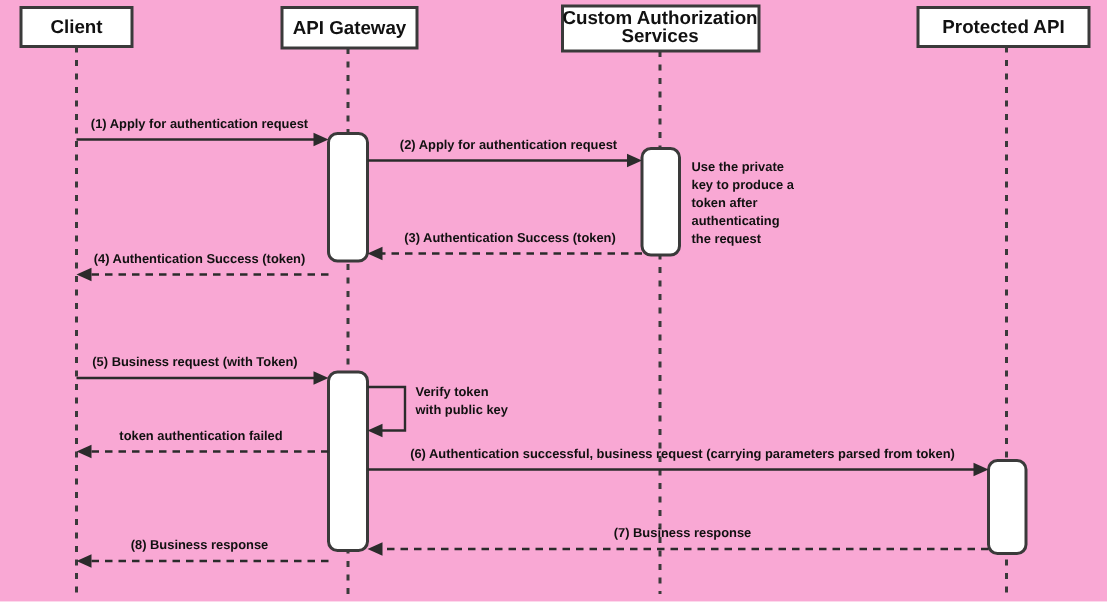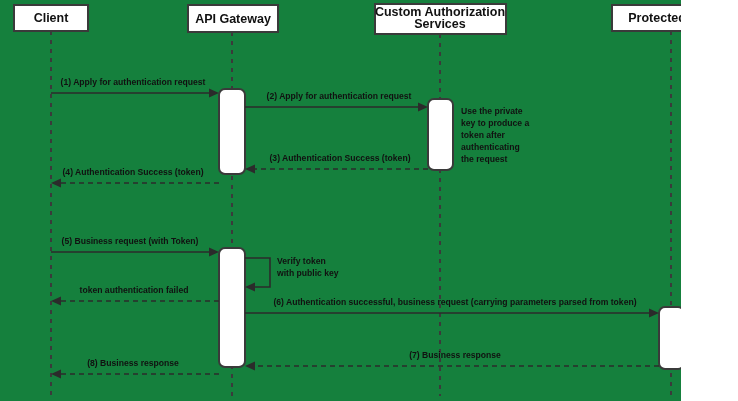--- a/index.html
+++ b/index.html
@@ -5,23 +5,23 @@
   html, body {
     margin: 0;
     padding: 0;
     background: #ffffff;
   }
   body {
     font-family: "Liberation Sans", sans-serif;
   }
   #diagram-root {
     position: relative;
-    width: 681px;
+    width: 738px;
     height: 401px;
-    background: #15803d;
+    background: #f9a8d4;
     overflow: hidden;
     text-decoration: underline;
   }
   svg.seq {
     position: absolute;
     left: 0;
     top: 0;
     width: 738px;
     height: 401px;
   }

